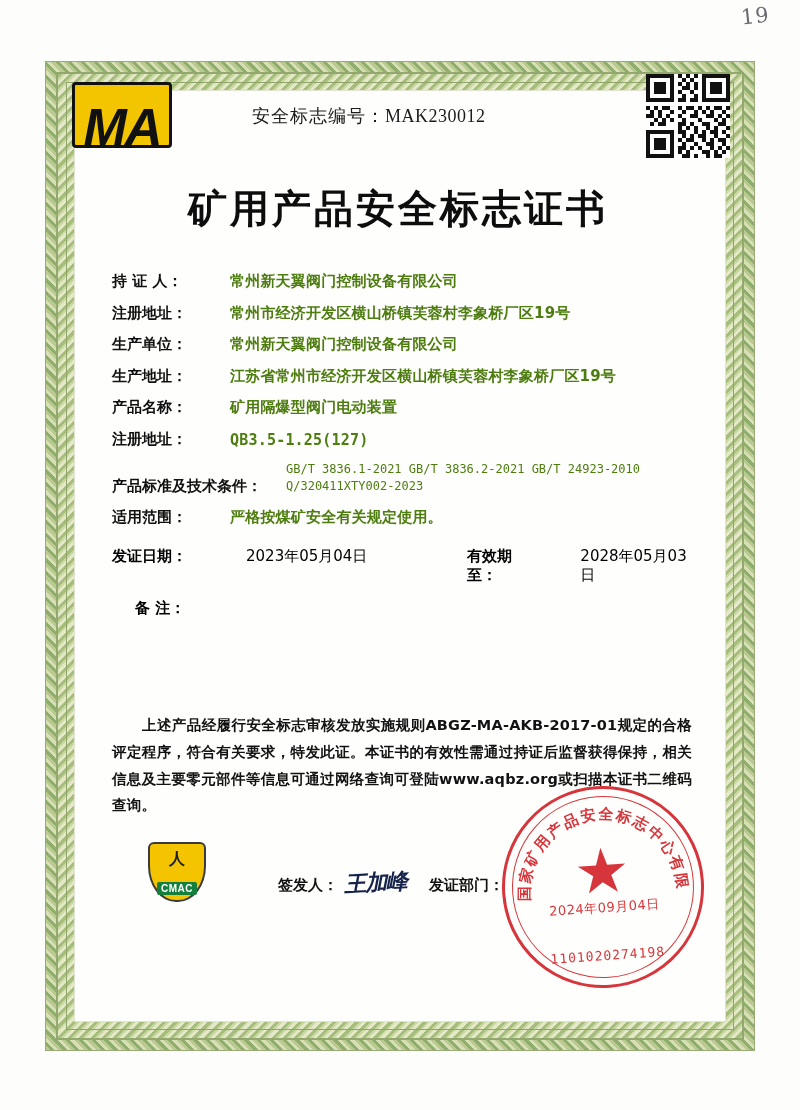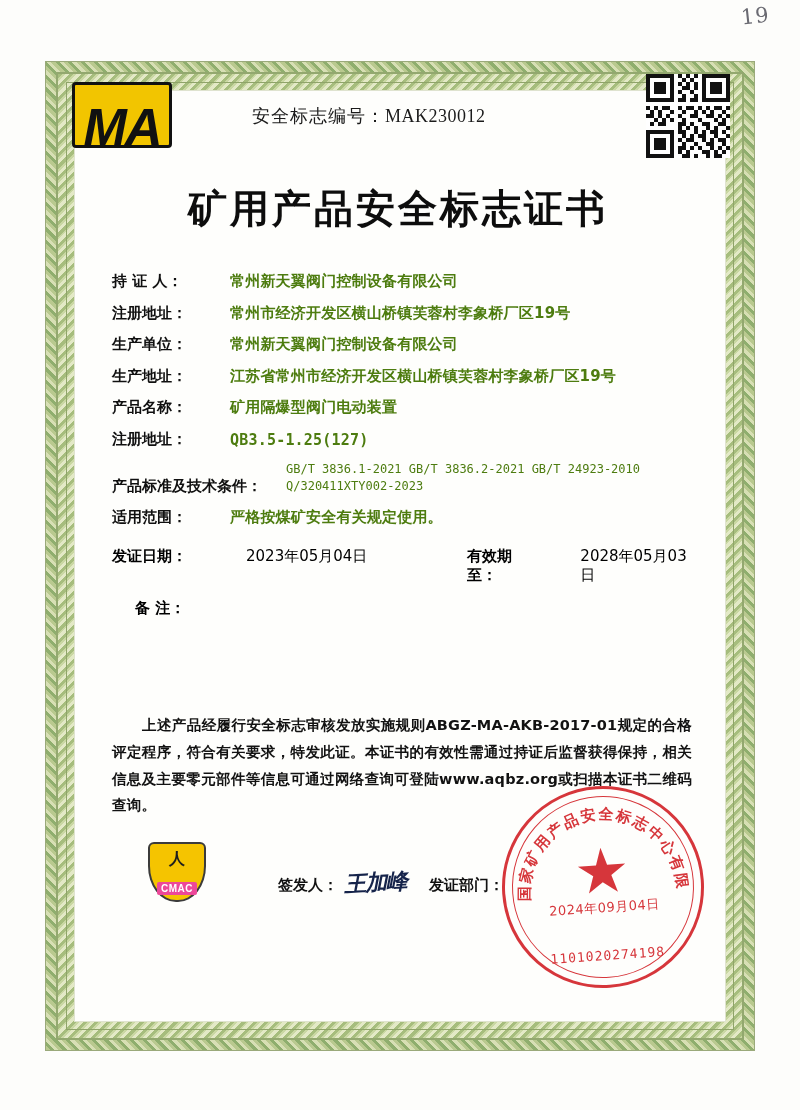--- a/index.html
+++ b/index.html
@@ -279,21 +279,21 @@
     font-size: 16px;
     color: #1d1d1d;
     font-weight: bold;
     line-height: 1;
   }
   .cmac .shield .txt {
     font-family: "Liberation Sans", sans-serif;
     font-size: 10px;
     font-weight: bold;
     color: #fff;
-    background: #ec4899;
+    background: #15803d;
     padding: 1px 4px;
     border-radius: 2px;
     letter-spacing: 0.5px;
   }
 
   
   .sign-line {
     position: absolute;
     left: 278px;
     top: 868px;

